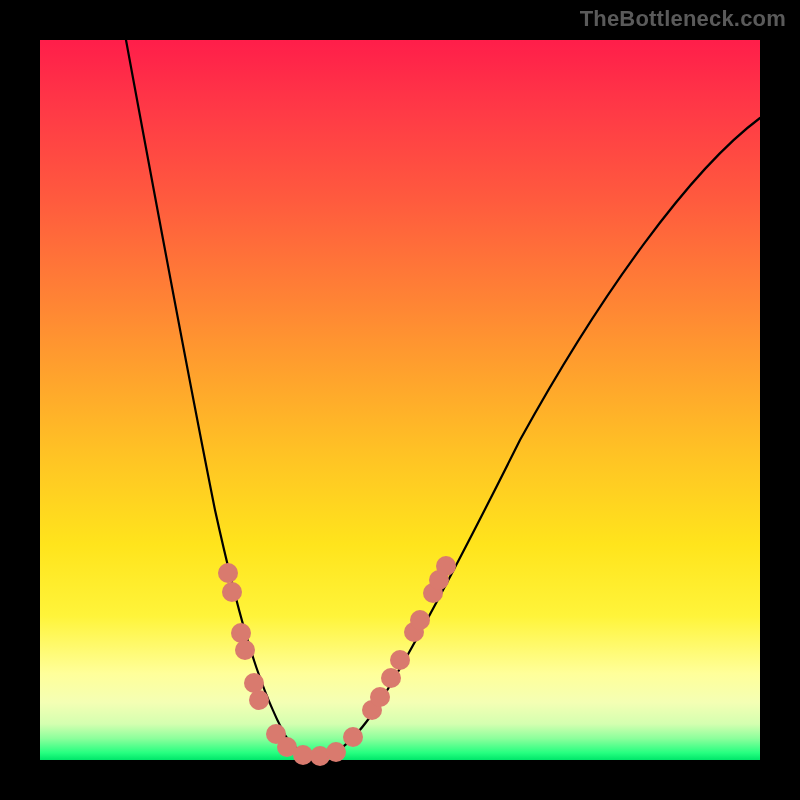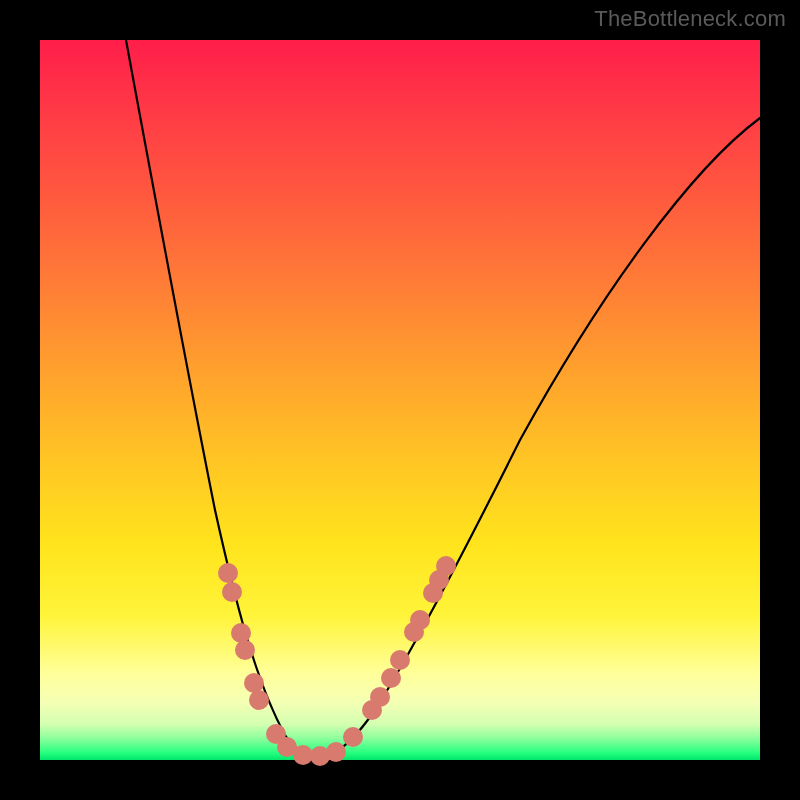--- a/index.html
+++ b/index.html
@@ -43,21 +43,21 @@
       #26ff80 99%,
       #00e66a 100%
     );
   }
   .watermark {
     position: absolute;
     top: 6px;
     right: 14px;
     color: #5a5a5a;
     font-size: 22px;
-    font-weight: 400;
+    font-weight: 700;
     letter-spacing: 0.2px;
     user-select: none;
   }
   svg.curve {
     position: absolute;
     left: 0;
     top: 0;
     width: 720px;
     height: 720px;
     overflow: visible;

